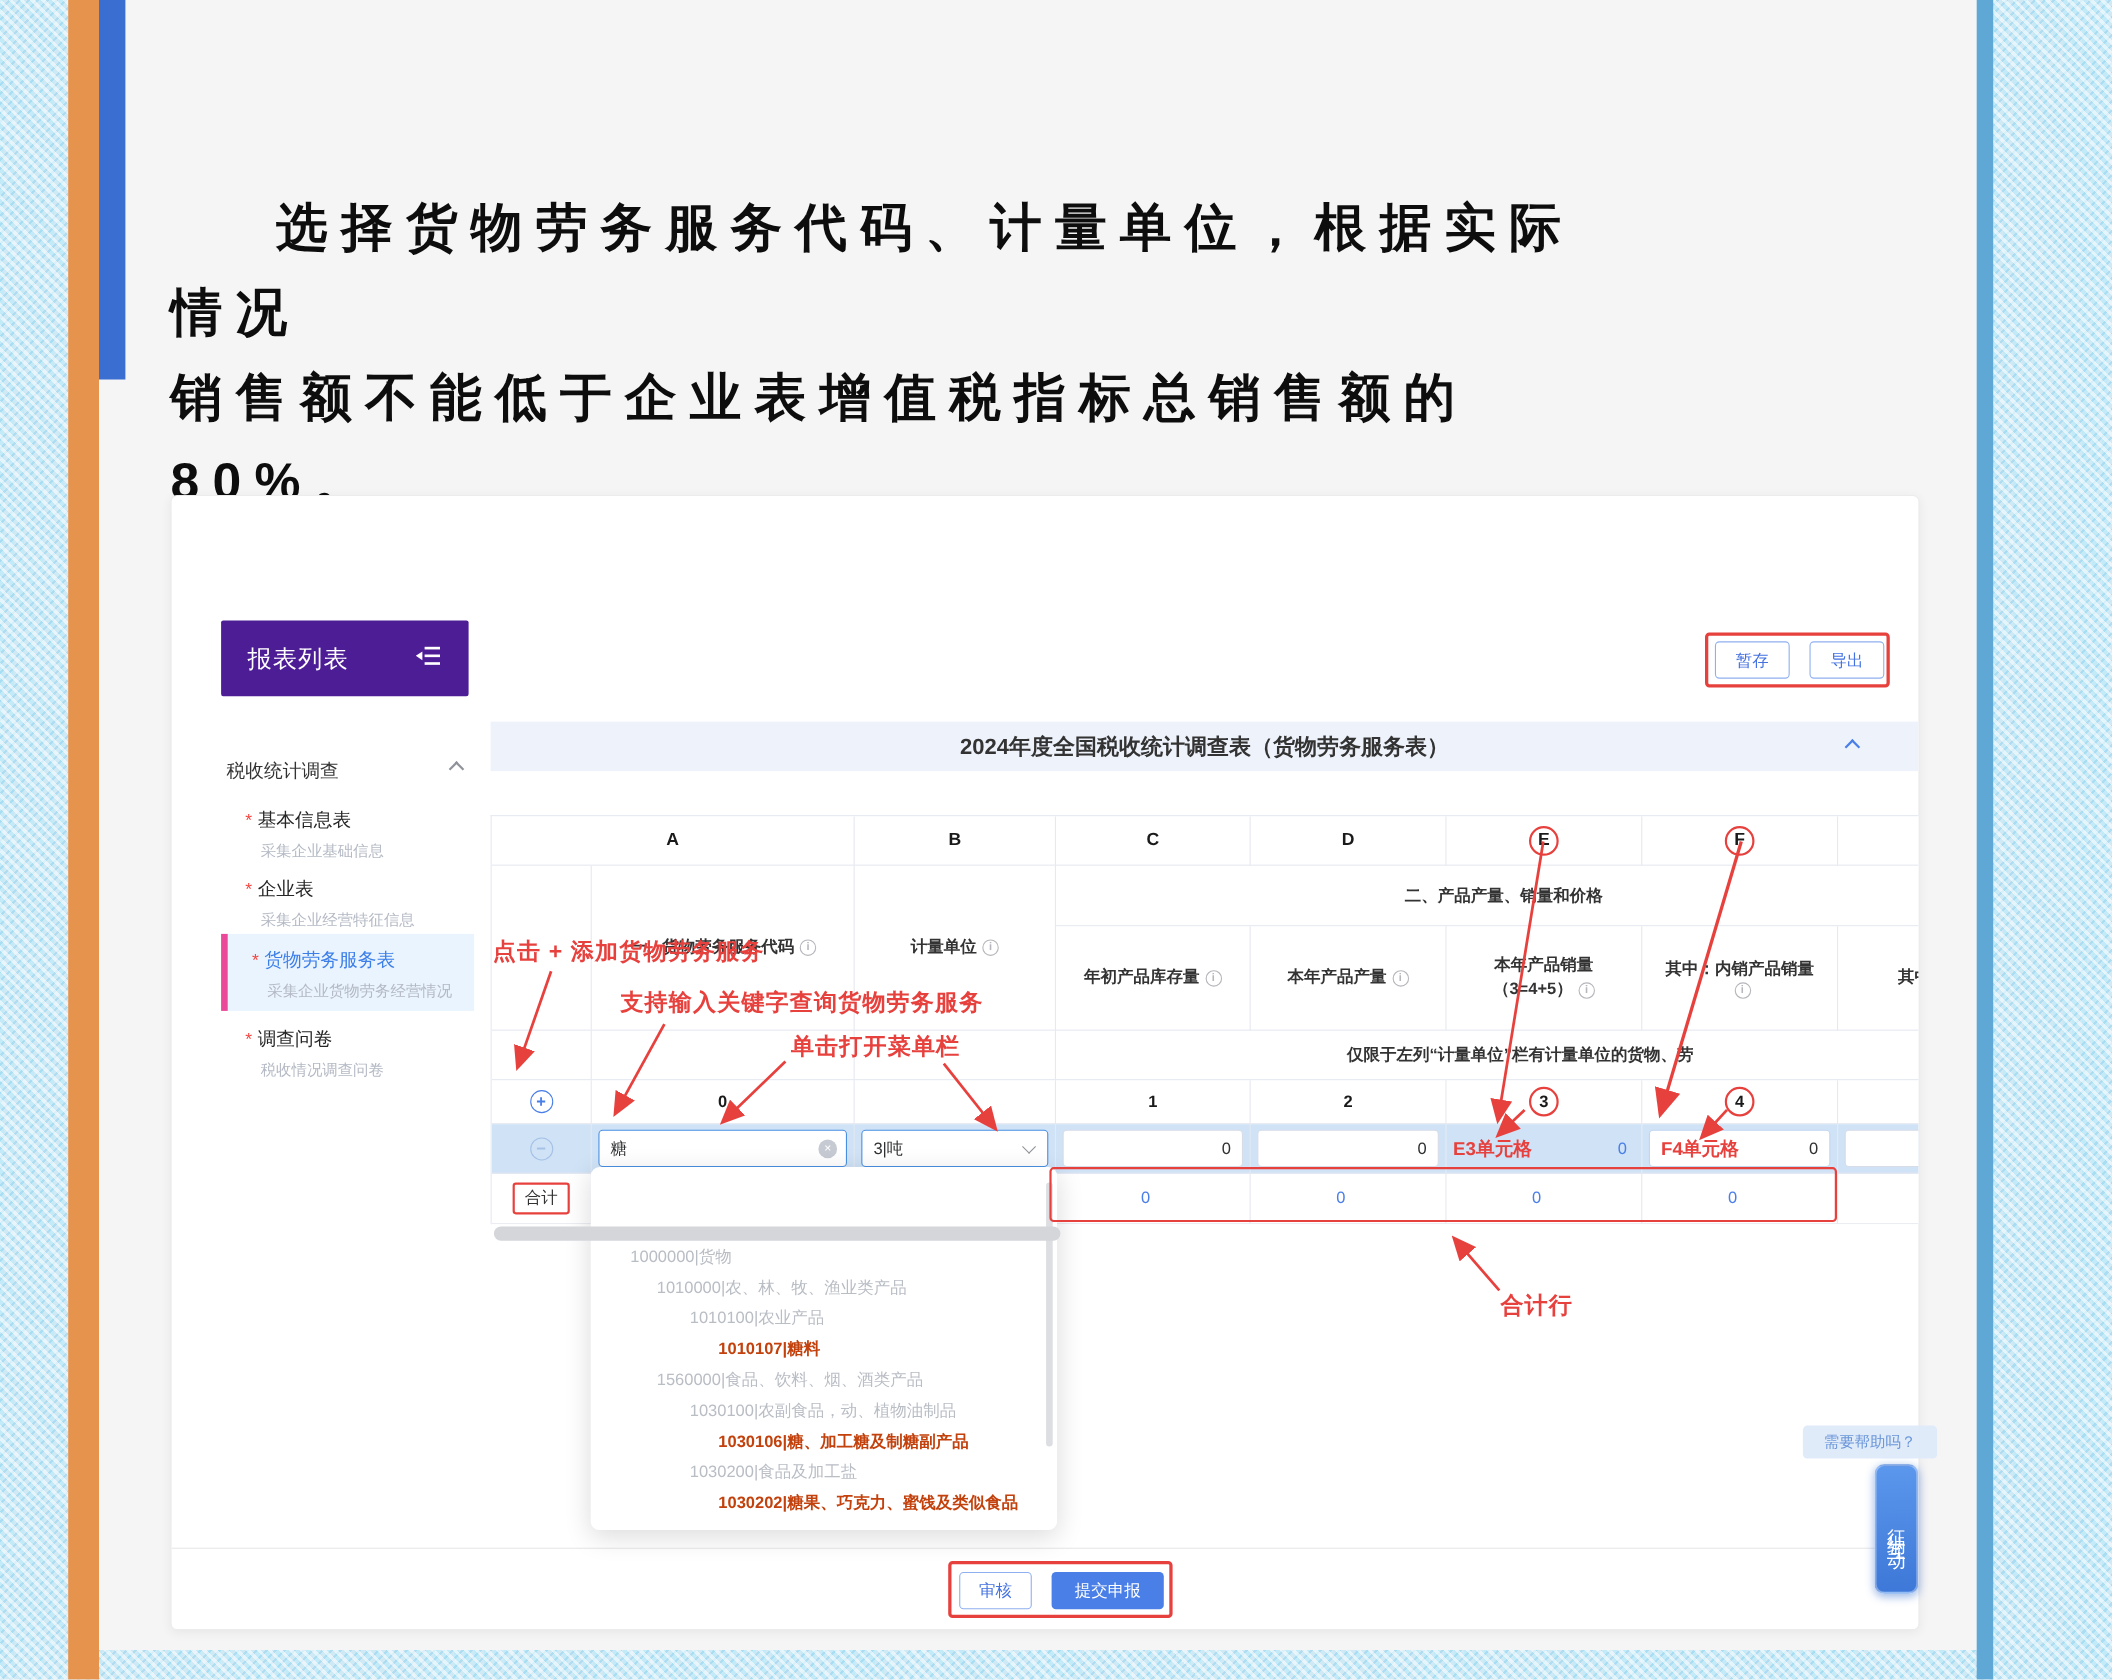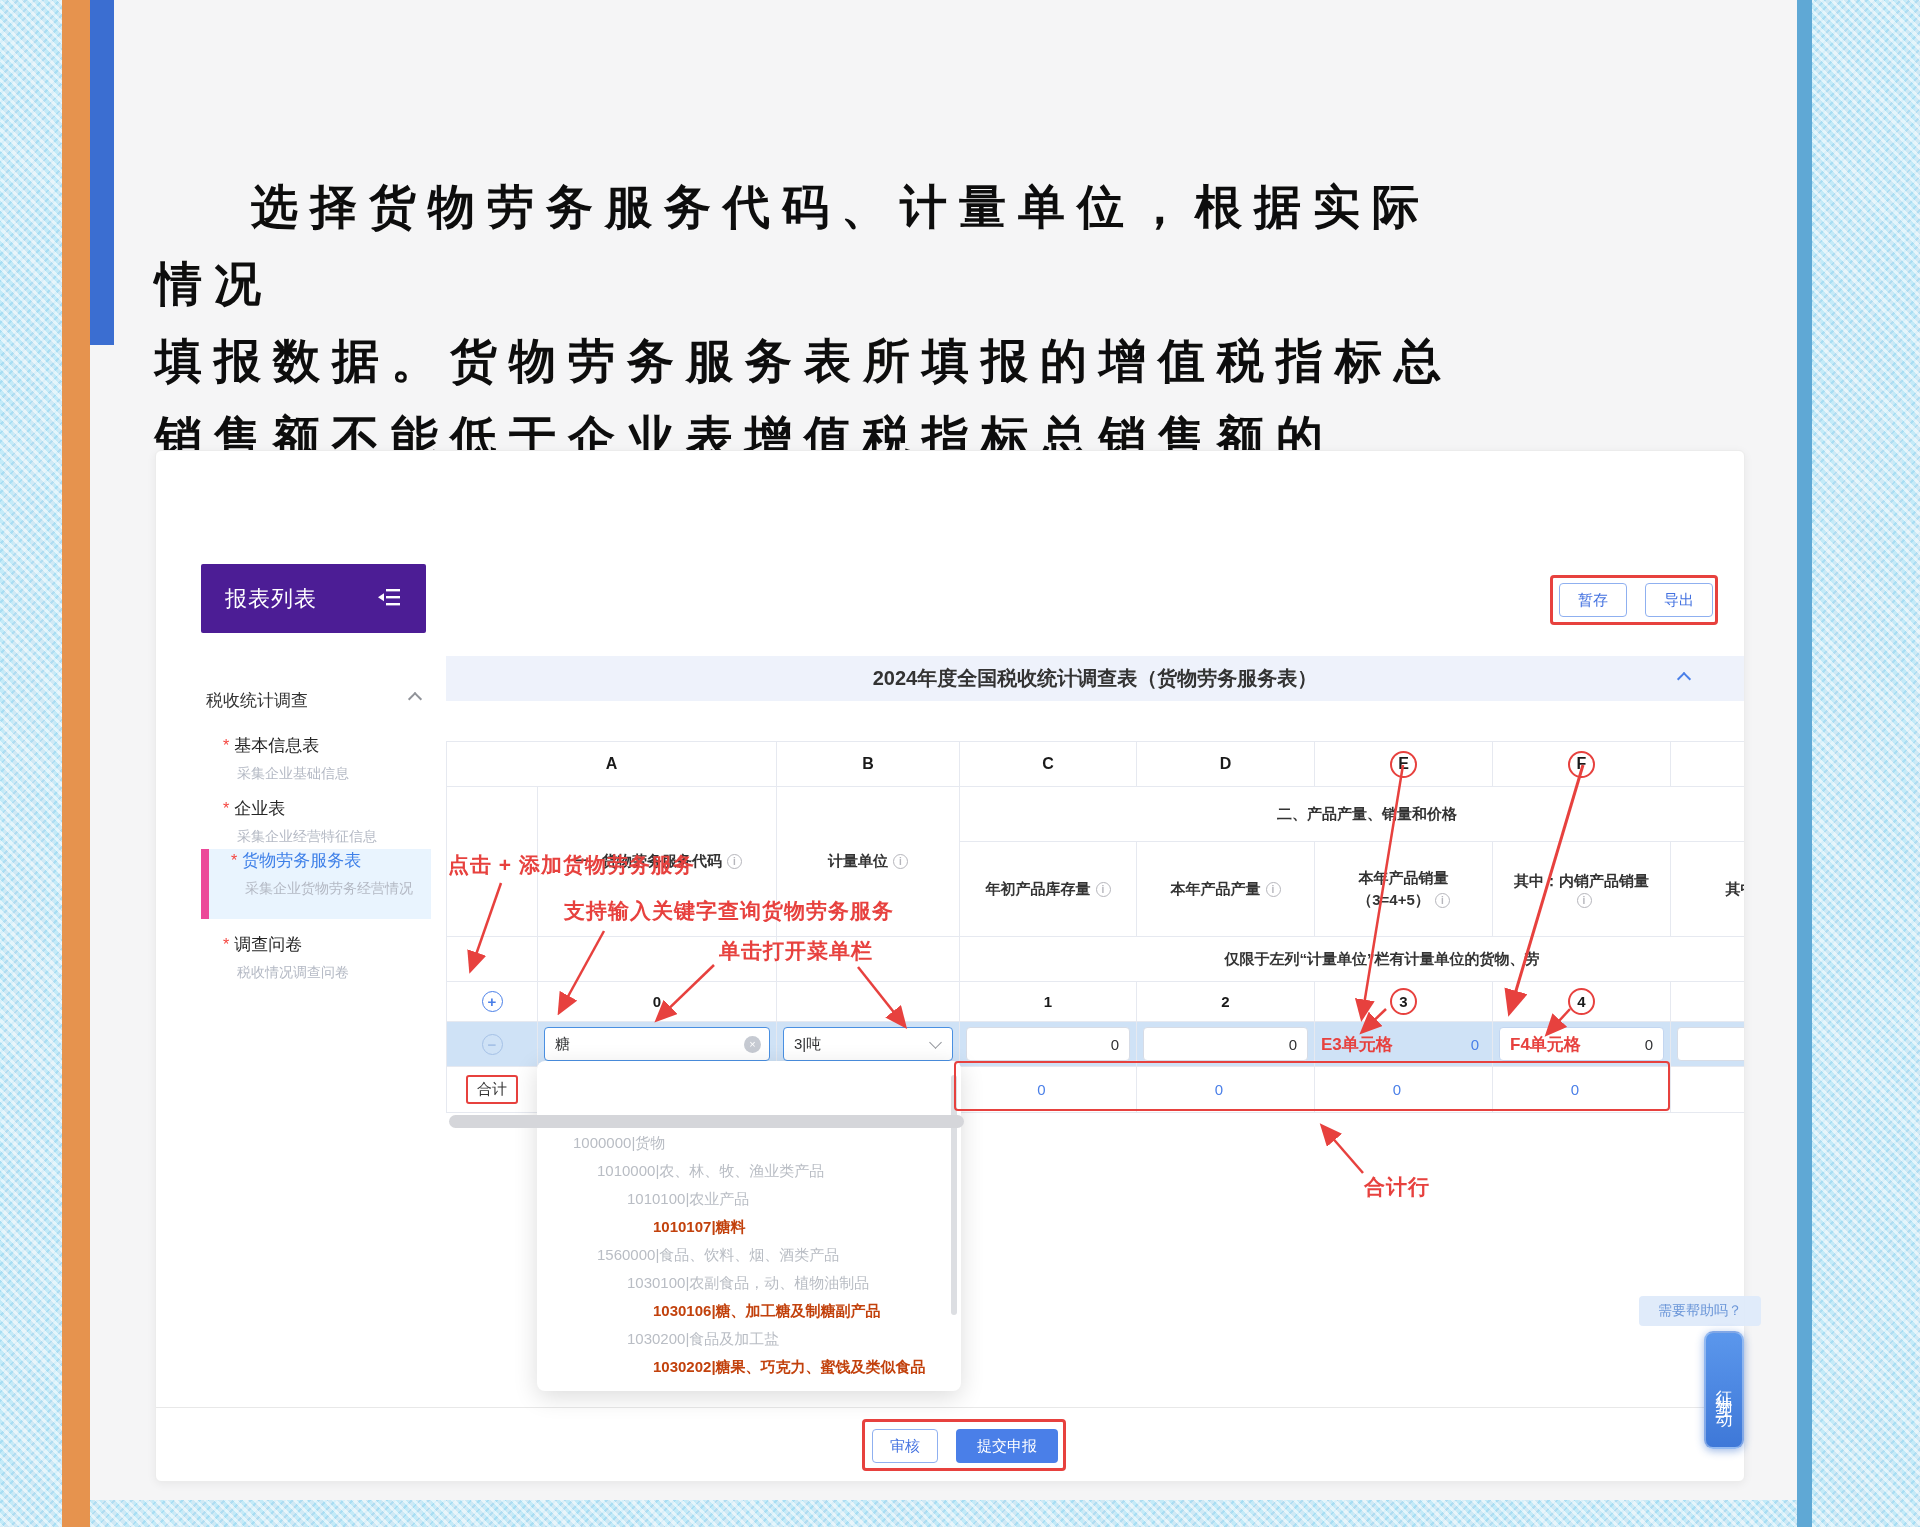--- a/index.html
+++ b/index.html
@@ -42,21 +42,21 @@
     display:flex; align-items:center; justify-content:space-between; padding:0 24px; }
   .sb-header .sb-title { color:#fff; font-size:22px; letter-spacing:1px; }
   .sb-group { position:absolute; left:50px; top:238px; width:220px; font-size:17px; color:#333; }
   .chev-up { display:inline-block; width:10px; height:10px; border-left:2px solid #909399; border-top:2px solid #909399;
     transform:rotate(45deg); }
   .sb-group .chev-up { position:absolute; right:6px; top:5px; }
   .sb-item { position:absolute; left:45px; width:230px; padding-left:22px; }
   .sb-item .ast { color:#f5443e; margin-right:5px; font-size:16px; }
   .sb-item .lbl { font-size:17px; color:#262626; }
   .sb-item .desc { font-size:14px; color:#b4b9c4; margin-top:8px; padding-left:14px; }
-  .sb-item.active { background:#e9f4fe; border-left:8px solid #ec4899; height:70px; }
+  .sb-item.active { background:#e9f4fe; border-left:6px solid #ec4899; padding-top:12px; height:70px; }
   .sb-item.active .lbl { color:#3d7fe8; }
 
   
   .btn-outline { position:absolute; height:34px; border:1px solid #8fb0f0; border-radius:4px; background:#fff;
     color:#4472e0; font-size:15px; display:flex; align-items:center; justify-content:center; }
   .btn-save { left:1403px; top:132px; width:68px; }
   .btn-export { left:1489px; top:132px; width:68px; }
 
   
   .form-title { position:absolute; left:290px; top:205px; width:1298px; height:45px; background:#eef2fb;
@@ -145,21 +145,20 @@
   <div class="tex tex-right"></div>
   <div class="tex tex-bottom"></div>
   <div class="content-panel"></div>
   <div class="bar-orange"></div>
   <div class="bar-blue-left"></div>
   <div class="bar-blue-right"></div>
 
 
   <div class="intro">
     <p class="first">选择货物劳务服务代码、计量单位，根据实际情况</p>
-    <p>填报数据。货物劳务服务表所填报的增值税指标总</p>
     <p>销售额不能低于企业表增值税指标总销售额的80%。</p>
   </div>
 
   <div class="card">
 
     <div class="sb-header">
       <span class="sb-title">报表列表</span>
       <span>
         <svg width="24" height="20" viewBox="0 0 24 20">
           <rect x="8" y="2" width="14" height="2.4" fill="#fff"></rect>

